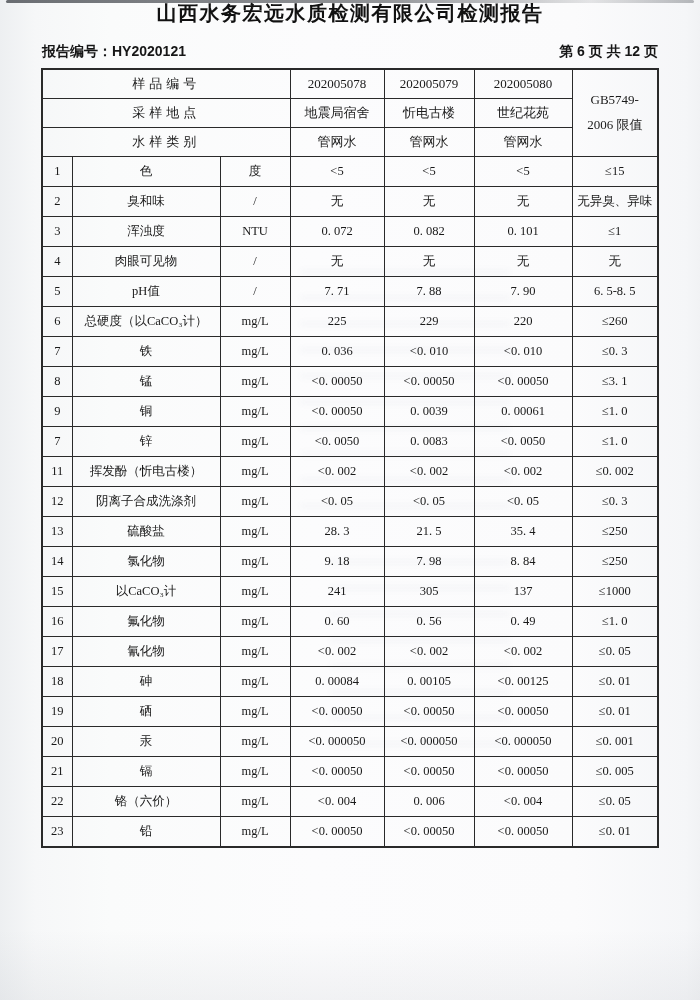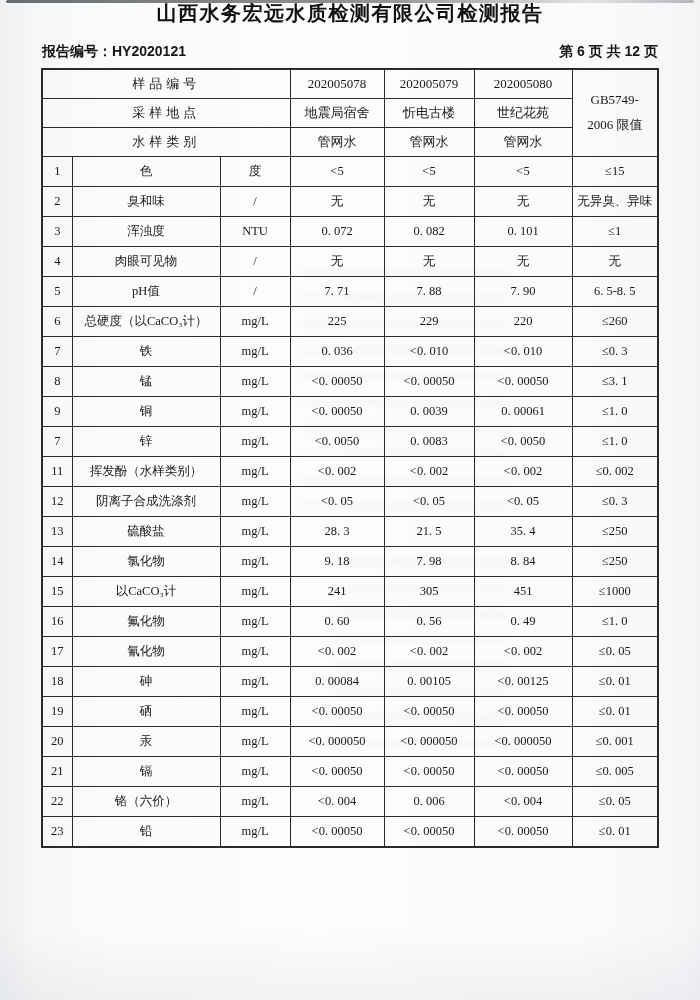--- a/index.html
+++ b/index.html
@@ -199,21 +199,21 @@
     <td class="c-num">7</td>
     <td class="c-name">锌</td>
     <td class="c-unit">mg/L</td>
     <td class="c-val">&lt;0. 0050</td>
     <td class="c-val">0. 0083</td>
     <td class="c-val">&lt;0. 0050</td>
     <td class="c-limit">≤1. 0</td>
   </tr>
         <tr class="drow">
     <td class="c-num">11</td>
-    <td class="c-name">挥发酚（水样类别）</td>
+    <td class="c-name">挥发酚（忻电古楼）</td>
     <td class="c-unit">mg/L</td>
     <td class="c-val">&lt;0. 002</td>
     <td class="c-val">&lt;0. 002</td>
     <td class="c-val">&lt;0. 002</td>
     <td class="c-limit">≤0. 002</td>
   </tr>
         <tr class="drow">
     <td class="c-num">12</td>
     <td class="c-name">阴离子合成洗涤剂</td>
     <td class="c-unit">mg/L</td>
@@ -239,21 +239,21 @@
     <td class="c-val">7. 98</td>
     <td class="c-val">8. 84</td>
     <td class="c-limit">≤250</td>
   </tr>
         <tr class="drow">
     <td class="c-num">15</td>
     <td class="c-name">以CaCO₃计</td>
     <td class="c-unit">mg/L</td>
     <td class="c-val">241</td>
     <td class="c-val">305</td>
-    <td class="c-val">451</td>
+    <td class="c-val">137</td>
     <td class="c-limit">≤1000</td>
   </tr>
         <tr class="drow">
     <td class="c-num">16</td>
     <td class="c-name">氟化物</td>
     <td class="c-unit">mg/L</td>
     <td class="c-val">0. 60</td>
     <td class="c-val">0. 56</td>
     <td class="c-val">0. 49</td>
     <td class="c-limit">≤1. 0</td>

